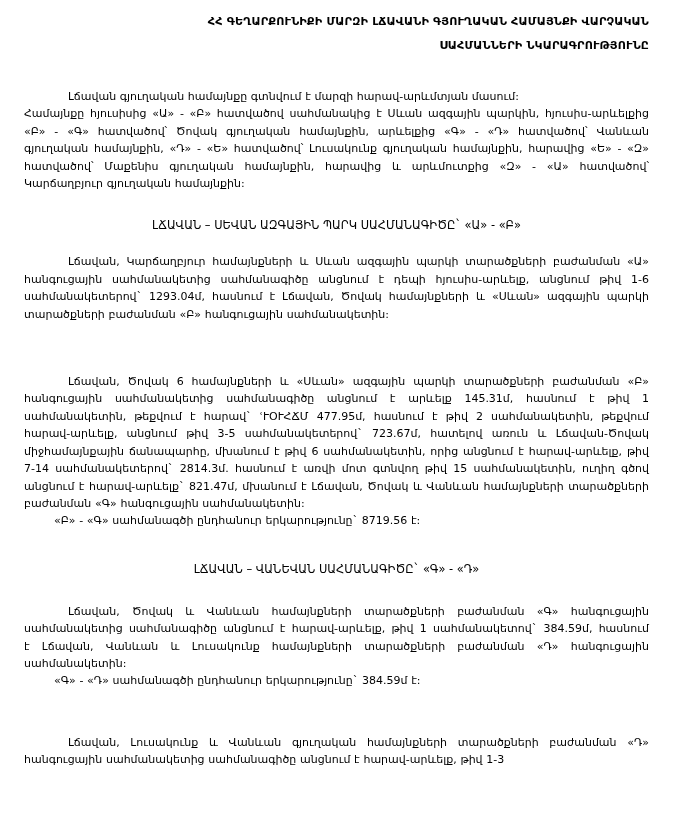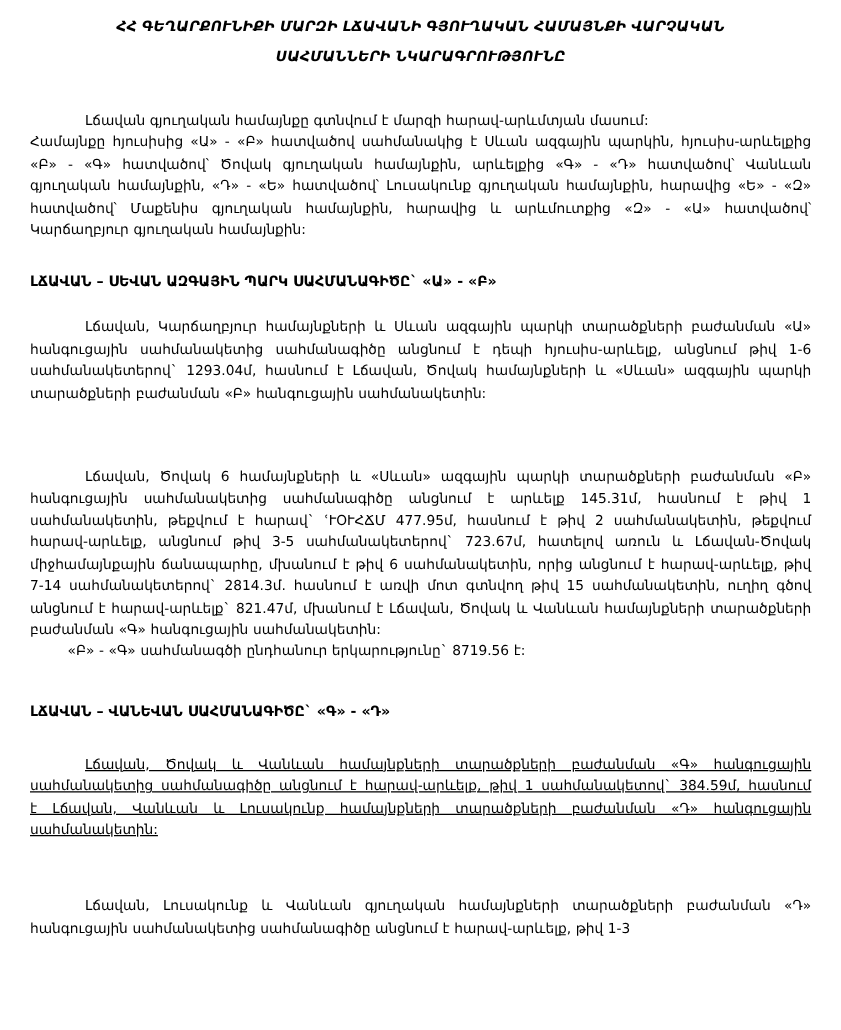--- a/index.html
+++ b/index.html
@@ -20,28 +20,27 @@
     position: relative;
     width: 673px;
     height: 824px;
     box-sizing: border-box;
     padding: 10px 24px 0 24px;
     background: #ffffff;
   }
 
   
   .doc-title {
-    text-align: center;
+    text-align: right;
     font-size: 11.2px;
     font-weight: bold;
     letter-spacing: 0.15px;
     line-height: 24px;
     margin: 0;
     padding: 0;
-    font-style: italic;
   }
   .doc-title .line {
     display: block;
     white-space: nowrap;
   }
 
   
   .para {
     font-size: 11px;
     line-height: 17.4px;
@@ -52,27 +51,27 @@
     word-spacing: 0.2px;
   }
   .para.indent {
     text-indent: 44px;
   }
   .para.indent-sm {
     text-indent: 30px;
   }
   .para.loose {
     word-spacing: 2.6px;
-    text-decoration: underline;
   }
 
   
   .section-heading {
+    text-align: center;
     font-size: 11.4px;
-    font-weight: bold;
+    font-weight: normal;
     line-height: 17px;
     margin: 0;
     white-space: nowrap;
   }
   .sp-3 { height: 19px; }
   .sp-4 { height: 25px; }
   .sp-5 { height: 31px; }
   .sp-title-gap { height: 30px; }
 </style>
 </head>
@@ -100,19 +99,20 @@
 
   <div class="sp-4"></div>
   <p class="para indent">Լճավան, Ծովակ 6 համայնքների և «Սևան» ազգային պարկի տարածքների բաժանման «Բ» հանգուցային սահմանակետից սահմանագիծը անցնում է արևելք 145.31մ, հասնում է թիվ 1 սահմանակետին, թեքվում է հարավ` ՙՒՕՒՀՃՄ 477.95մ, հասնում է թիվ 2 սահմանակետին, թեքվում հարավ-արևելք, անցնում թիվ 3-5 սահմանակետերով` 723.67մ, հատելով առուն և Լճավան-Ծովակ միջհամայնքային ճանապարհը, մխանում է թիվ 6 սահմանակետին, որից անցնում է հարավ-արևելք, թիվ 7-14 սահմանակետերով` 2814.3մ. հասնում է առվի մոտ գտնվող թիվ 15 սահմանակետին, ուղիղ գծով անցնում է հարավ-արևելք` 821.47մ, մխանում է Լճավան, Ծովակ և Վանևան համայնքների տարածքների բաժանման «Գ» հանգուցային սահմանակետին:</p>
   <p class="para indent-sm">«Բ» - «Գ» սահմանագծի ընդհանուր երկարությունը` 8719.56 է:</p>
 
   <div class="sp-5"></div>
 
   <h2 class="section-heading">ԼՃԱՎԱՆ – ՎԱՆԵՎԱՆ  ՍԱՀՄԱՆԱԳԻԾԸ` «Գ» - «Դ»</h2>
   <div class="sp-4"></div>
   <p class="para indent loose">Լճավան, Ծովակ և Վանևան  համայնքների տարածքների բաժանման «Գ» հանգուցային սահմանակետից սահմանագիծը անցնում է հարավ-արևելք, թիվ 1 սահմանակետով` 384.59մ, հասնում է Լճավան, Վանևան և Լուսակունք համայնքների տարածքների բաժանման «Դ» հանգուցային սահմանակետին:</p>
+  <p class="para indent-sm">«Գ» - «Դ» սահմանագծի ընդհանուր երկարությունը` 384.59մ է:</p>
 
   <div class="sp-4"></div>
 
   <div class="sp-3"></div>
   <p class="para indent">Լճավան, Լուսակունք և Վանևան գյուղական համայնքների տարածքների բաժանման «Դ» հանգուցային սահմանակետից սահմանագիծը անցնում է հարավ-արևելք, թիվ 1-3</p>
 
 </div>
 
 </body></html>

